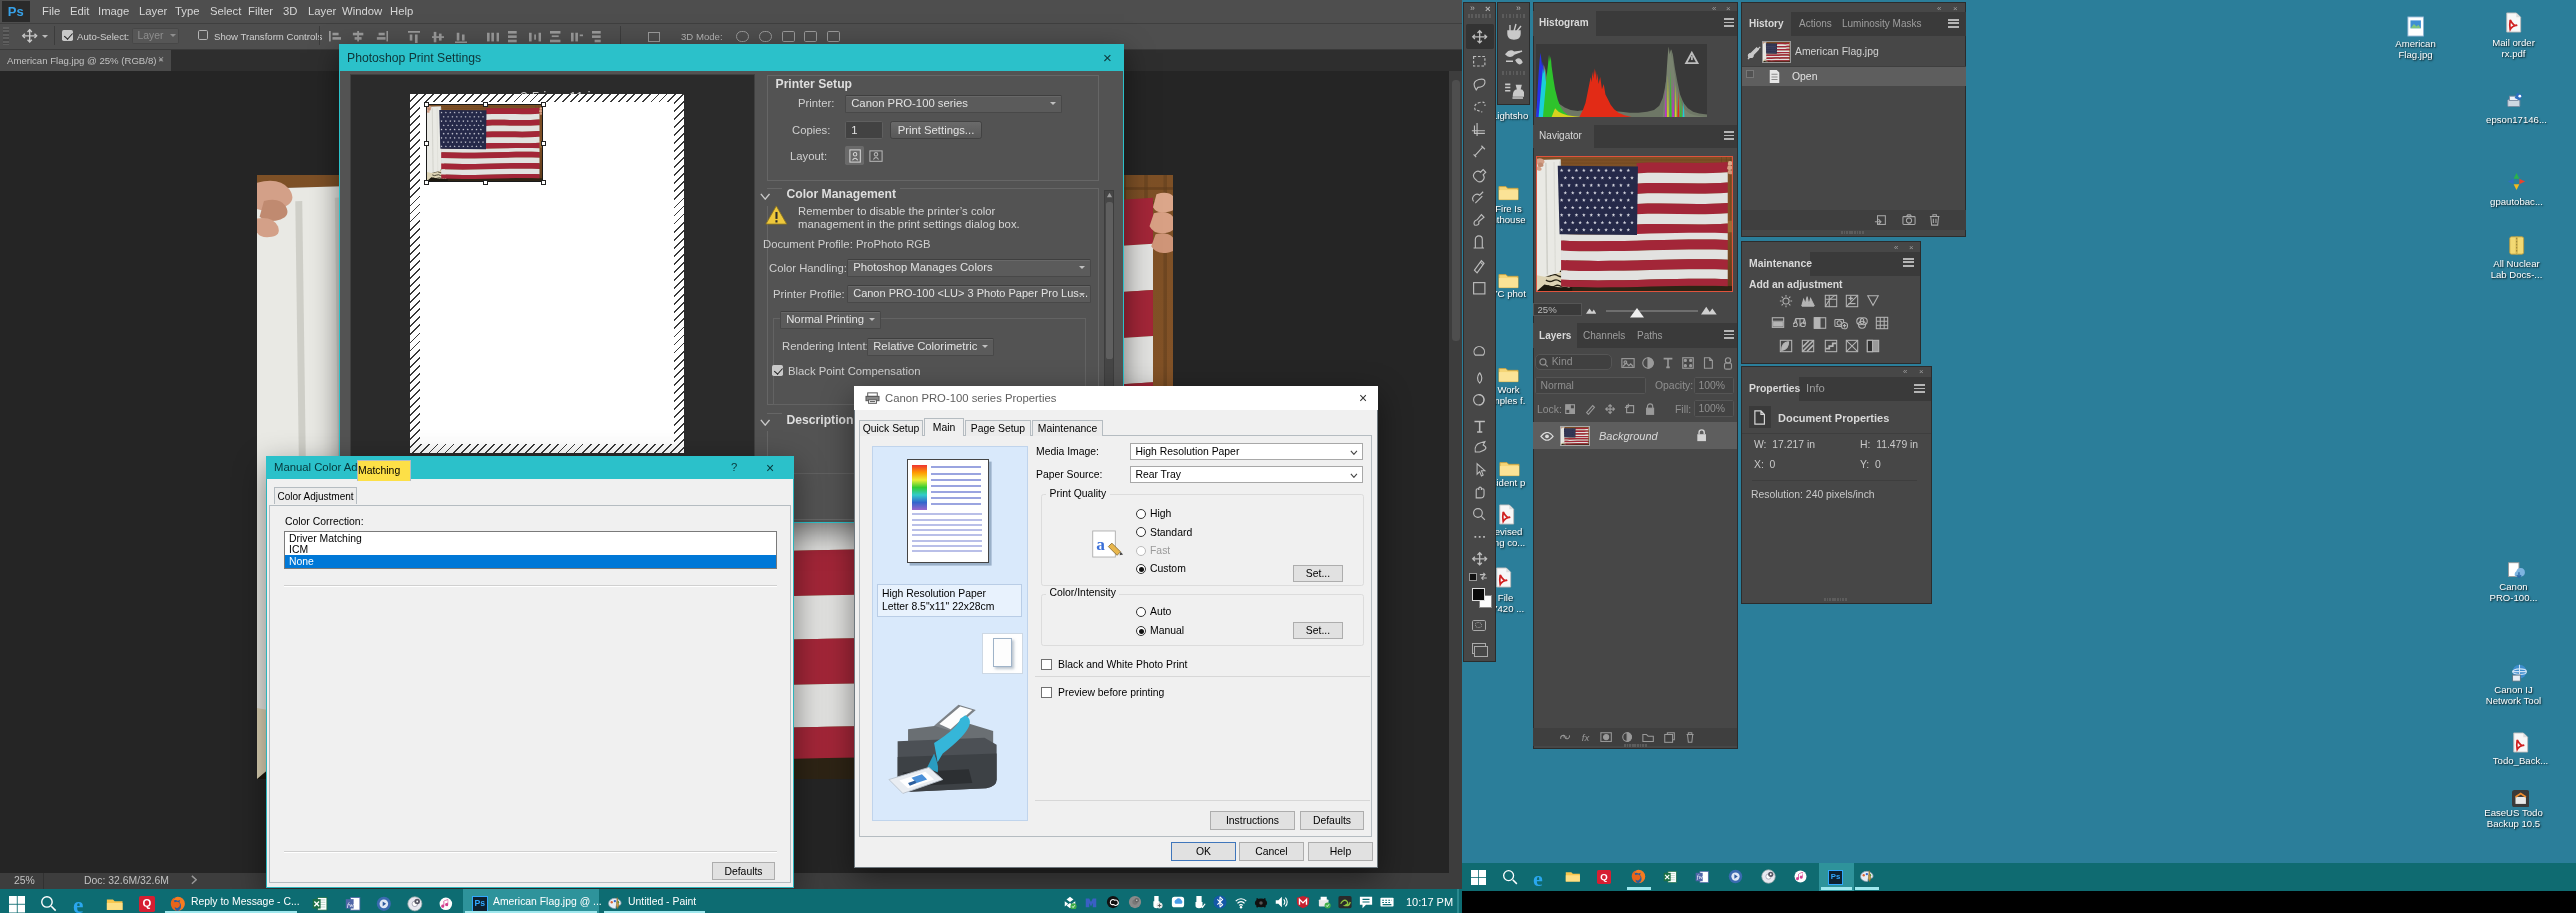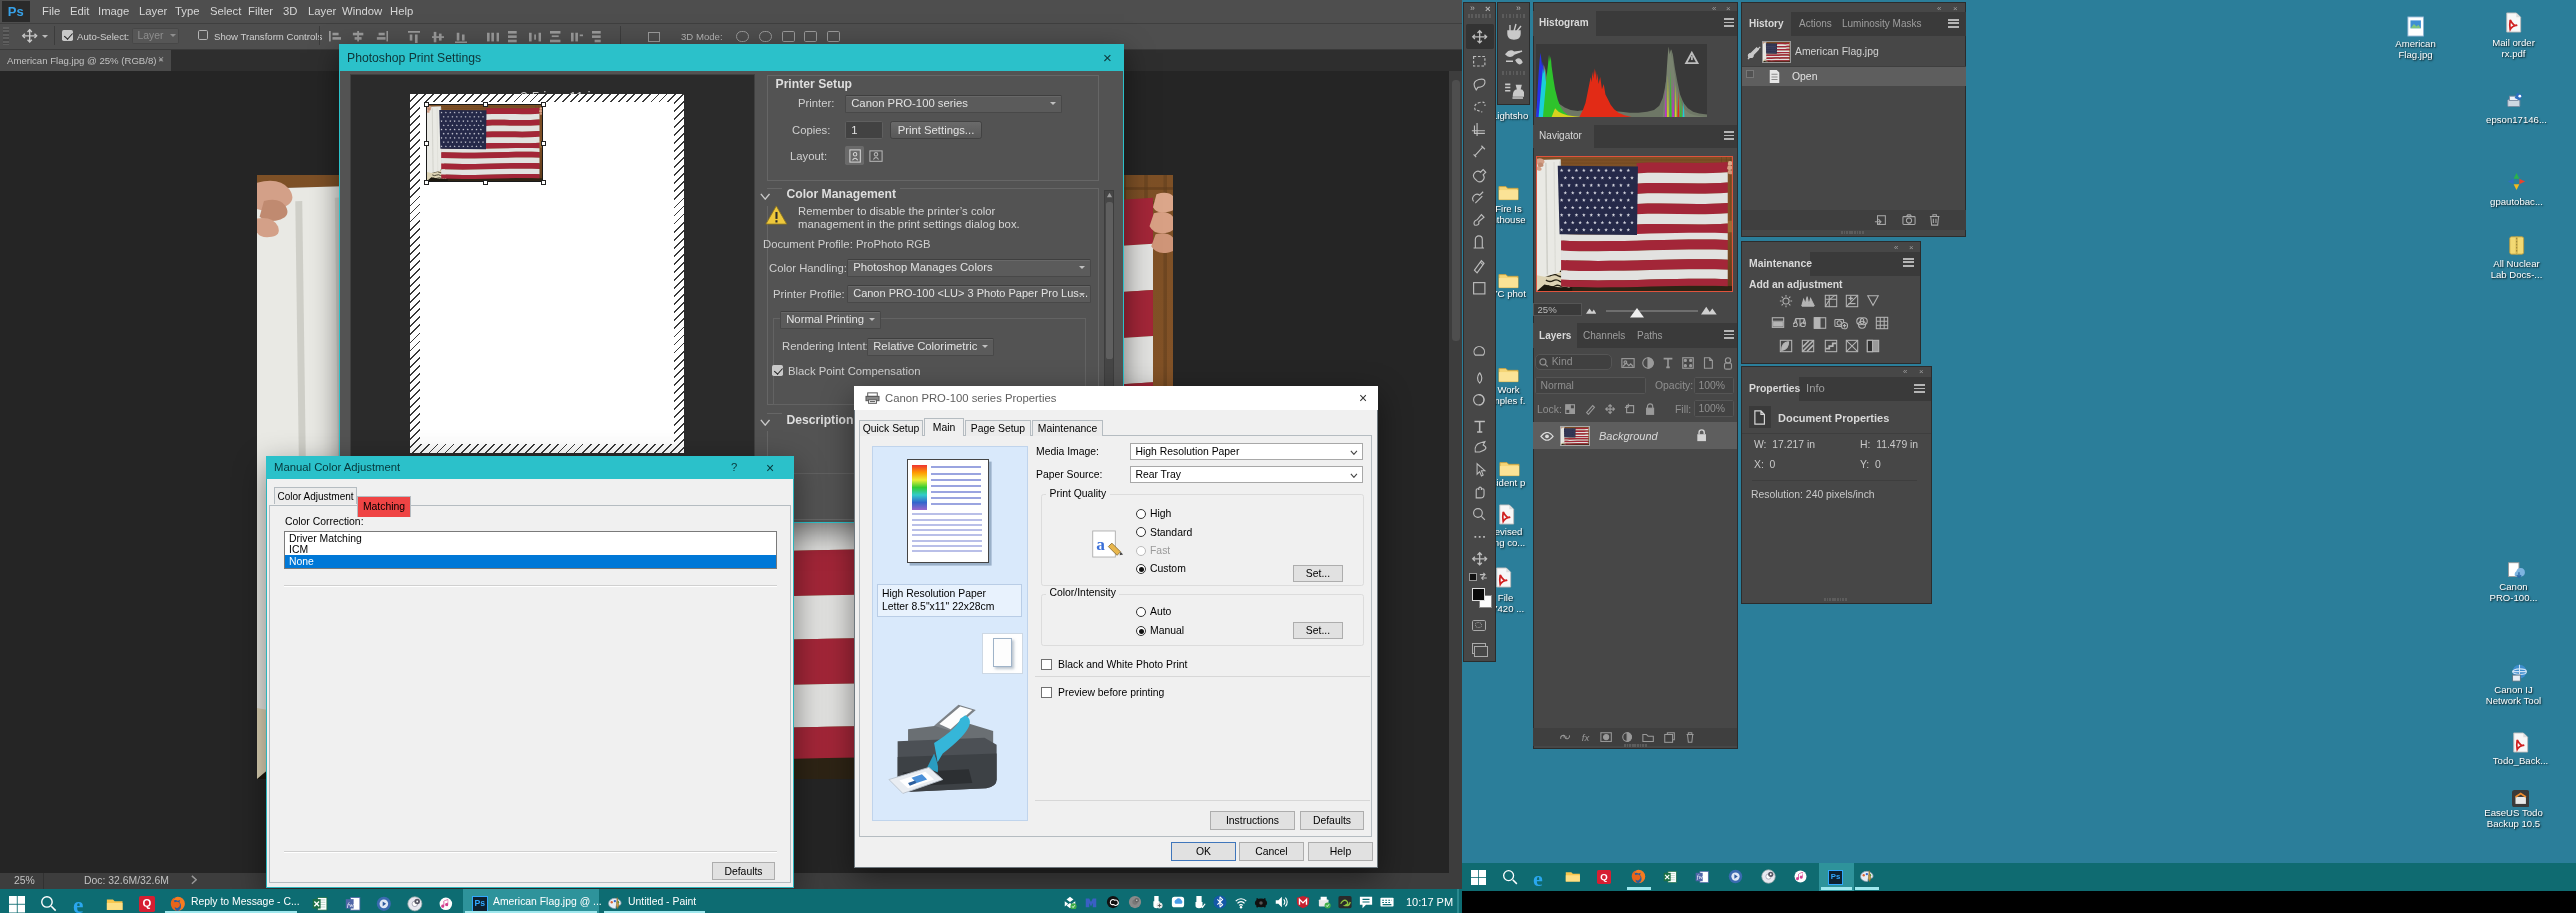--- a/index.html
+++ b/index.html
@@ -1592,21 +1592,21 @@
 <div class="a wbtn" style="left:1300px;top:811px;width:64px;height:19px;line-height:18.3px;z-index:5">Defaults</div>
 <div class="a wbtn" style="left:1171px;top:842px;width:65px;height:19px;line-height:18.3px;z-index:5;border-color:#3f76bb">OK</div>
 <div class="a wbtn" style="left:1239px;top:842px;width:65px;height:19px;line-height:18.3px;z-index:5">Cancel</div>
 <div class="a wbtn" style="left:1308px;top:842px;width:65px;height:19px;line-height:18.3px;z-index:5">Help</div>
 <div class="a" style="left:266px;top:456px;width:528px;height:432px;background:#f0f0f0;border:1.7px solid #2ab5bd;box-shadow:0 10.4px 30px rgba(0,0,0,.45);z-index:10"></div>
 <div class="a" style="left:266px;top:456px;width:528px;height:22.6px;background:#2bc1ca;z-index:11"></div>
 <div class="a" style="left:274px;top:461px;color:#06373a;font-size:11.3px;z-index:12">Manual Color Adjustment</div>
 <div class="a" style="left:731px;top:461px;color:#06373a;font-size:11.3px;z-index:12">?</div>
 <div class="a" style="left:766px;top:460px;color:#06373a;font-size:14px;z-index:12">×</div>
 <div class="a" style="left:274px;top:487px;width:83px;height:17.4px;background:#ececec;border:0.9px solid #b5bcc1;border-bottom:none;color:#000;font-size:10px;text-align:center;padding-top:2.6px;z-index:12;white-space:nowrap;overflow:hidden">Color Adjustment</div>
-<div class="a" style="left:357px;top:496px;width:54px;height:21px;background:#ef4444;border:0.9px solid #b5bcc1;border-bottom:none;color:#000;font-size:10.4px;text-align:center;padding-top:4.4px;z-index:13">Matching</div>
+<div class="a" style="left:357px;top:460px;width:54px;height:21px;background:#fde047;border:0.9px solid #b5bcc1;border-bottom:none;color:#000;font-size:10.4px;text-align:left;padding-top:4.4px;z-index:13">Matching</div>
 <div class="a" style="left:269px;top:505px;width:522px;height:378px;background:#f0f0f0;border:0.9px solid #b5bcc1;z-index:11"></div>
 <div class="a" style="left:285px;top:516px;color:#000;font-size:10.4px;z-index:12">Color Correction:</div>
 <div class="a" style="left:284px;top:531px;width:493px;height:38px;background:#fff;border:0.9px solid #7a7a7a;z-index:12"></div>
 <div class="a" style="left:289px;top:533px;color:#000;font-size:10.4px;z-index:13">Driver Matching</div>
 <div class="a" style="left:289px;top:544px;color:#000;font-size:10.4px;z-index:13">ICM</div>
 <div class="a" style="left:285px;top:555px;width:491px;height:13px;background:#0078d7;z-index:13"></div>
 <div class="a" style="left:289px;top:556px;color:#fff;font-size:10.4px;z-index:14">None</div>
 <div class="a" style="left:284px;top:585px;width:493px;height:1.7px;border-top:0.9px solid #d0d0d0;border-bottom:0.9px solid #fff;z-index:12"></div>
 <div class="a" style="left:284px;top:851px;width:493px;height:1.7px;border-top:0.9px solid #d0d0d0;border-bottom:0.9px solid #fff;z-index:12"></div>
 <div class="a wbtn" style="left:712px;top:862px;width:63px;height:18.3px;line-height:17.4px;z-index:12">Defaults</div>

